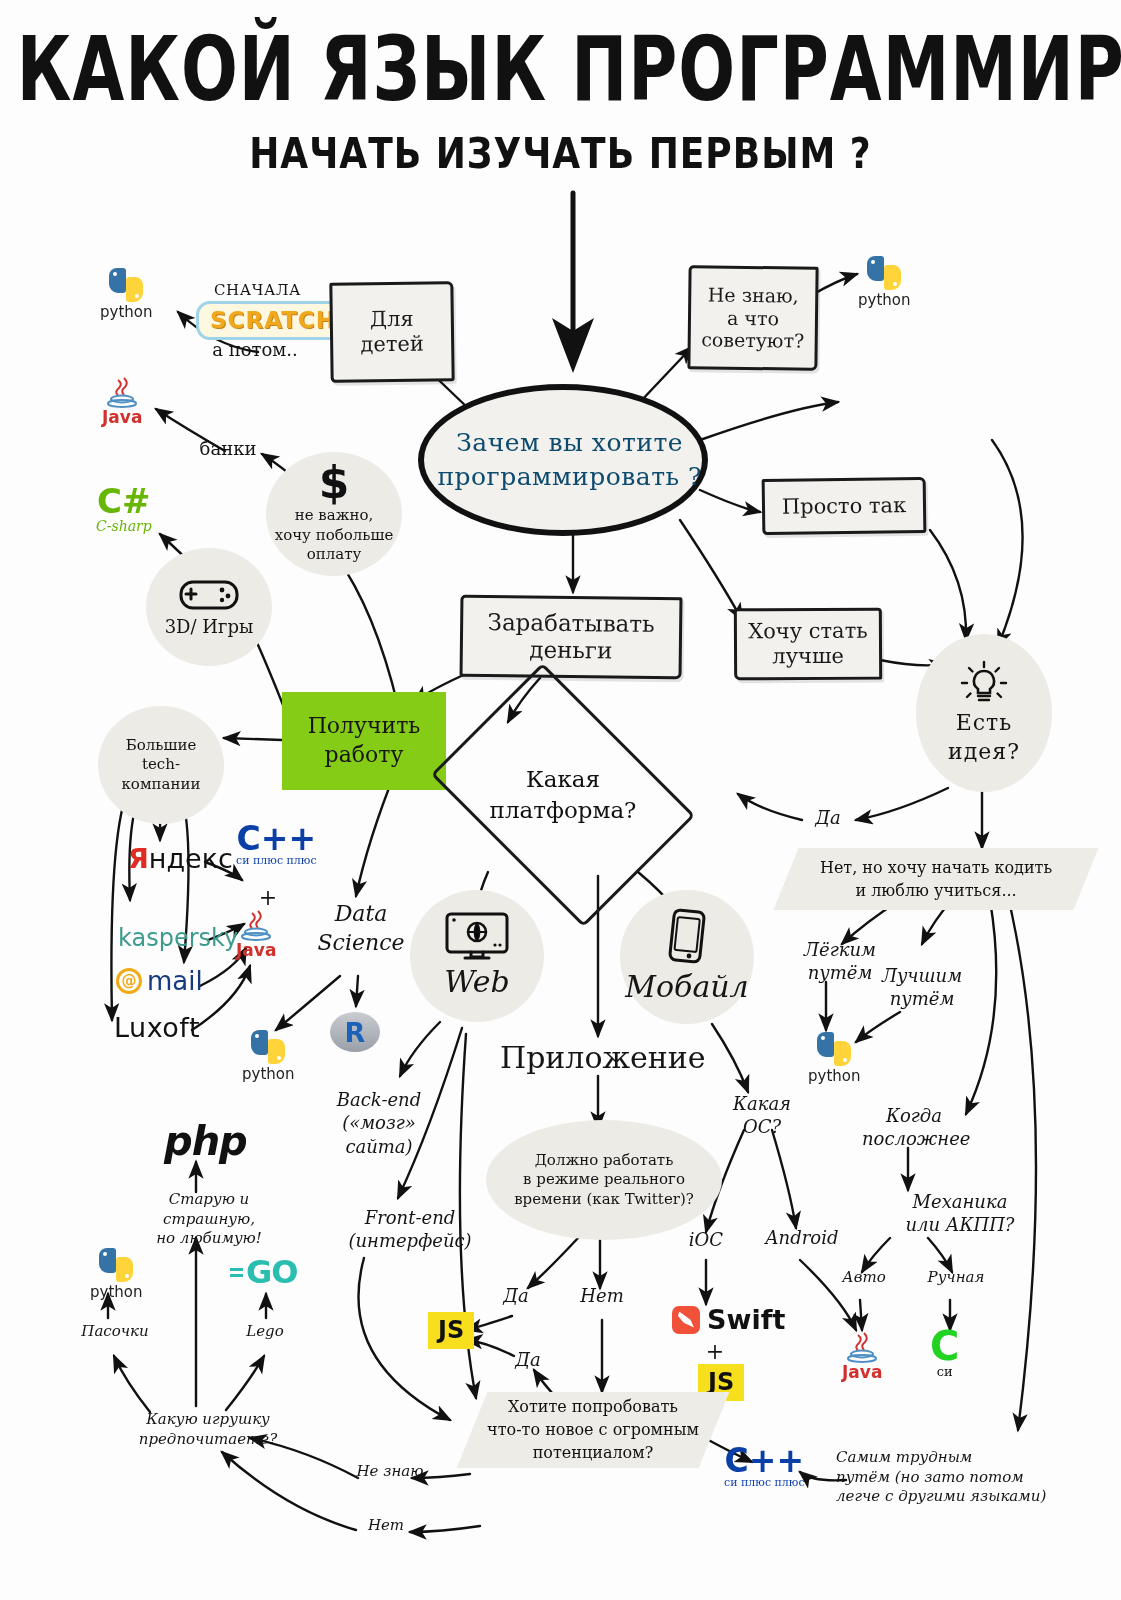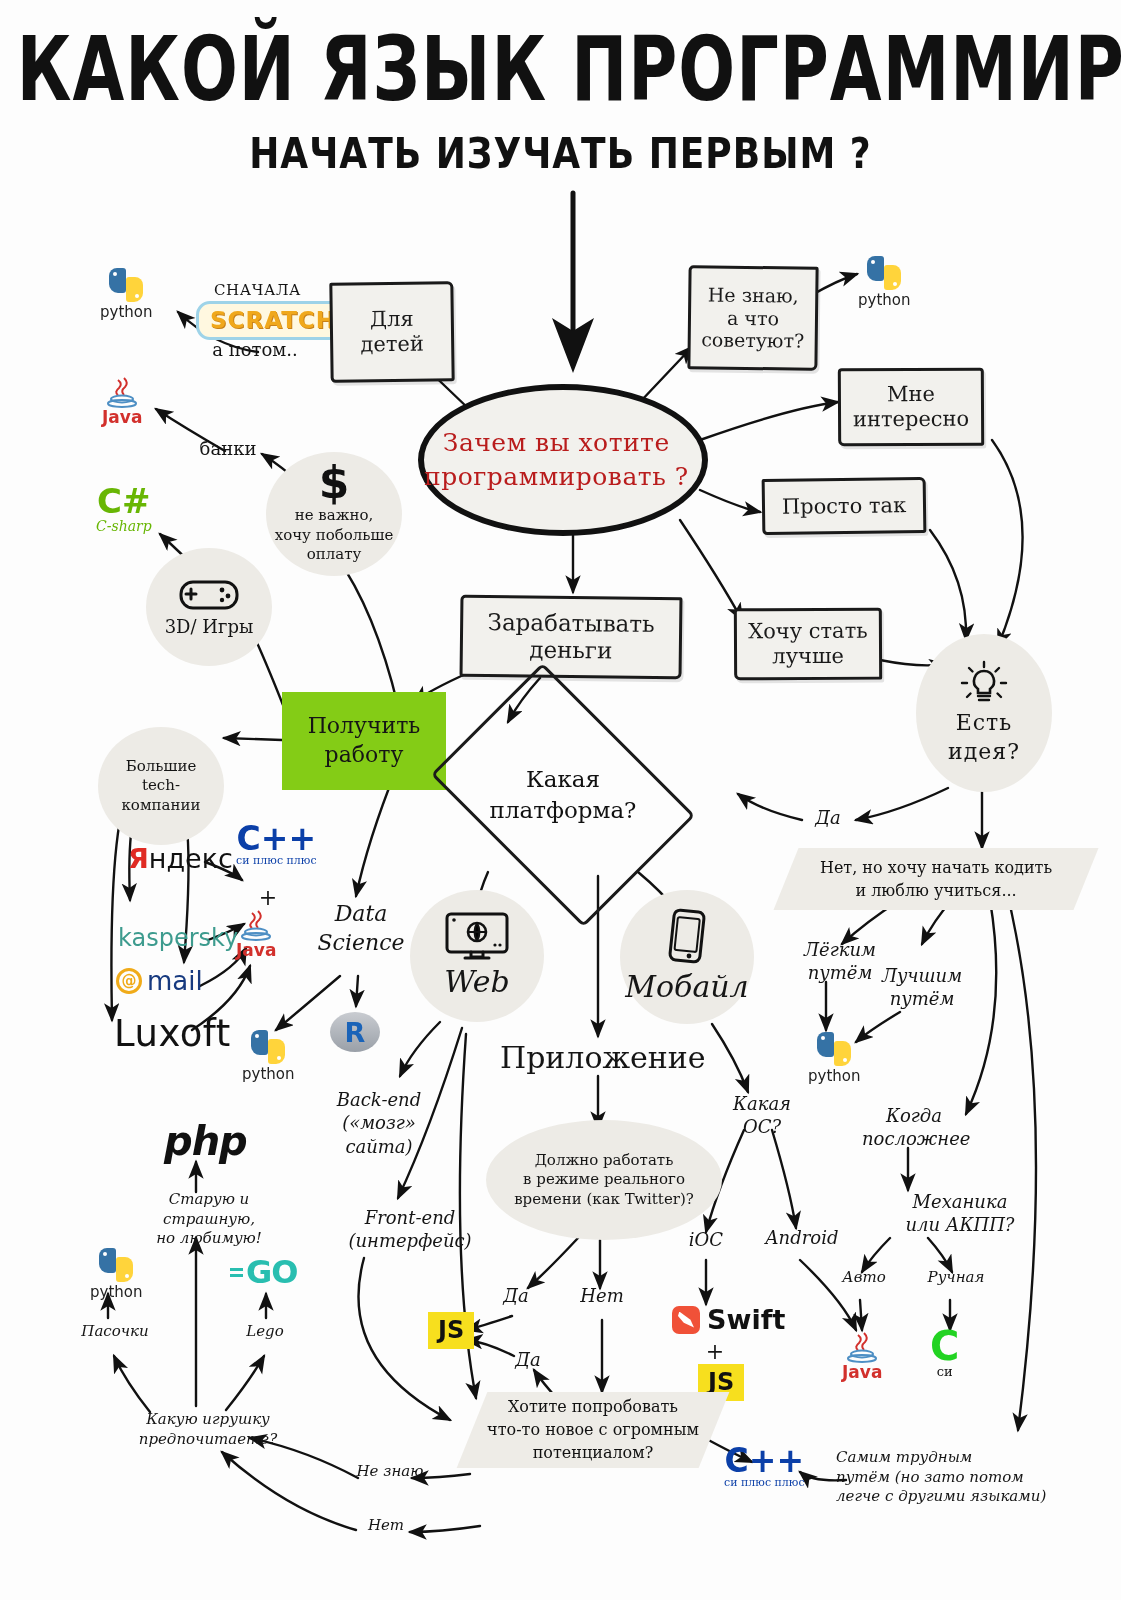--- a/index.html
+++ b/index.html
@@ -64,26 +64,26 @@
   }
   .box.skew1 { transform: rotate(-0.8deg); border-radius: 2px 6px 3px 5px; }
   .box.skew2 { transform: rotate(0.7deg);  border-radius: 5px 2px 6px 3px; }
   .box.skew3 { transform: rotate(-0.3deg); border-radius: 4px 4px 2px 6px; }
 
   
   .ellipse-main {
     background: #f2f1ed;
     border: 6px solid #111;
     border-radius: 50%;
-    display: flex; align-items: center; justify-content: flex-start;
+    display: flex; align-items: center; justify-content: flex-end;
     text-align: center;
     font-family: "DejaVu Serif", serif;
     font-size: 25px;
     line-height: 1.35;
-    color: #b91c1c;
+    color: #0c4a6e;
     letter-spacing: 0.5px;
   }
 
   
   .blob {
     background: #edebe6;
     border-radius: 50%;
     display: flex; flex-direction: column;
     align-items: center; justify-content: center;
     text-align: center;
@@ -236,21 +236,21 @@
   .mail-at {
     width: 26px; height: 26px; border: 3px solid #F0AB19; border-radius: 50%;
     display: flex; align-items: center; justify-content: center;
     font-family: "DejaVu Sans", sans-serif; font-size: 15px; color: #F0AB19;
     font-weight: bold;
   }
   .mail-txt {
     font-family: "DejaVu Sans", sans-serif; font-size: 26px; color: #16397F;
   }
   .luxoft-txt {
-    font-family: "DejaVu Sans", sans-serif; font-size: 37px; color: #111;
+    font-family: "DejaVu Sans", sans-serif; font-size: 27px; color: #111;
     letter-spacing: 0.5px;
   }
   .scratch-chip {
     background: #FFF8E0;
     border: 3px solid #9ED3E8;
     border-radius: 14px;
     padding: 3px 11px 4px 11px;
     font-family: "DejaVu Sans", sans-serif; font-weight: bold;
     font-size: 23px; color: #F0A81C;
     letter-spacing: 1px;
@@ -478,21 +478,21 @@
         <rect x="3" y="7" width="56" height="26" rx="12" fill="none" stroke="#111" stroke-width="3"></rect>
         <path d="M13 14 v10 M8 19 h10" stroke="#111" stroke-width="3" stroke-linecap="round"></path>
         <circle cx="44" cy="15" r="2.4" fill="#111"></circle>
         <circle cx="50" cy="21" r="2.4" fill="#111"></circle>
         <circle cx="44" cy="25" r="2.2" fill="#111"></circle>
       </svg>
     </div>
     <div class="hand md" style="margin-top:2px;">3D/ Игры</div>
   </div>
 
-  <div class="node blob" style="left:98px; top:727px; width:126px; height:118px;">
+  <div class="node blob" style="left:98px; top:706px; width:126px; height:118px;">
     <div class="hand sm">Большие
 tech-
 компании</div>
   </div>
 
   <div class="node yandex-txt" style="left:128px; top:843px;"><b>Я</b><span>ндекс</span></div>
 
   <div class="node kasper-txt" style="left:118px; top:924px;">kaspersky</div>
 
   <div class="node mail-row" style="left:116px; top:966px;">
@@ -539,24 +539,20 @@
     <span style="white-space:pre-line;">Для
 детей</span>
   </div>
 
   <div class="node box skew2" style="left:688px; top:266px; width:130px; height:104px;">
     <span style="white-space:pre-line;font-size:19px;">Не знаю,
 а что
 советуют?</span>
   </div>
 
-  <div class="node box skew3" style="left:838px; top:368px; width:146px; height:78px;">
-    <span style="white-space:pre-line;">Мне
-интересно</span>
-  </div>
 
   <div class="node box skew1" style="left:762px; top:478px; width:164px; height:56px;">
     <span>Просто так</span>
   </div>
 
   <div class="node box skew2" style="left:460px; top:596px; width:222px; height:82px;">
     <span style="white-space:pre-line;font-size:23px;">Зарабатывать
 деньги</span>
   </div>
 

